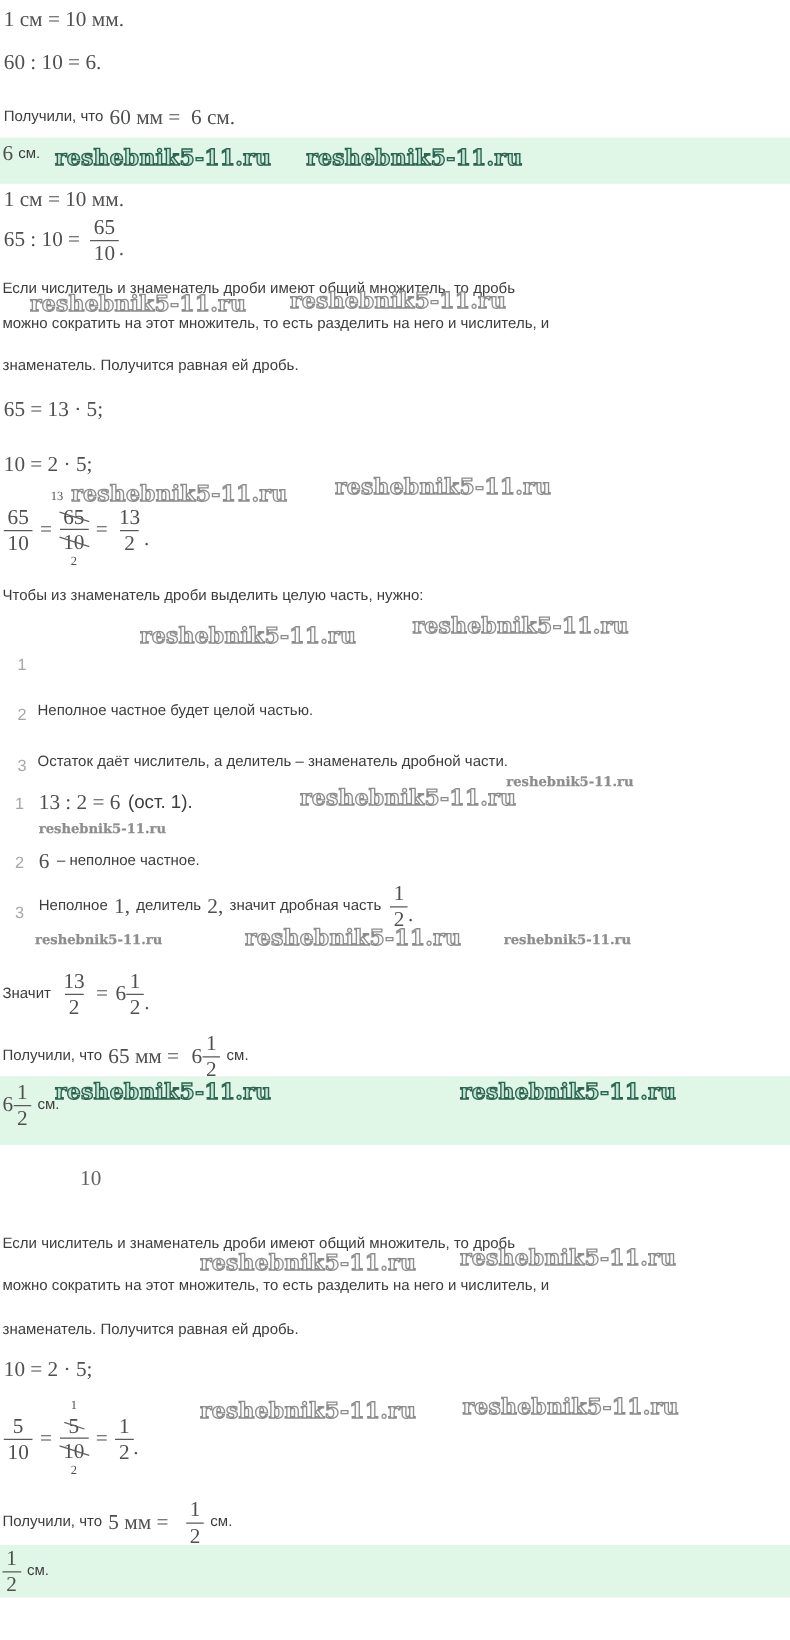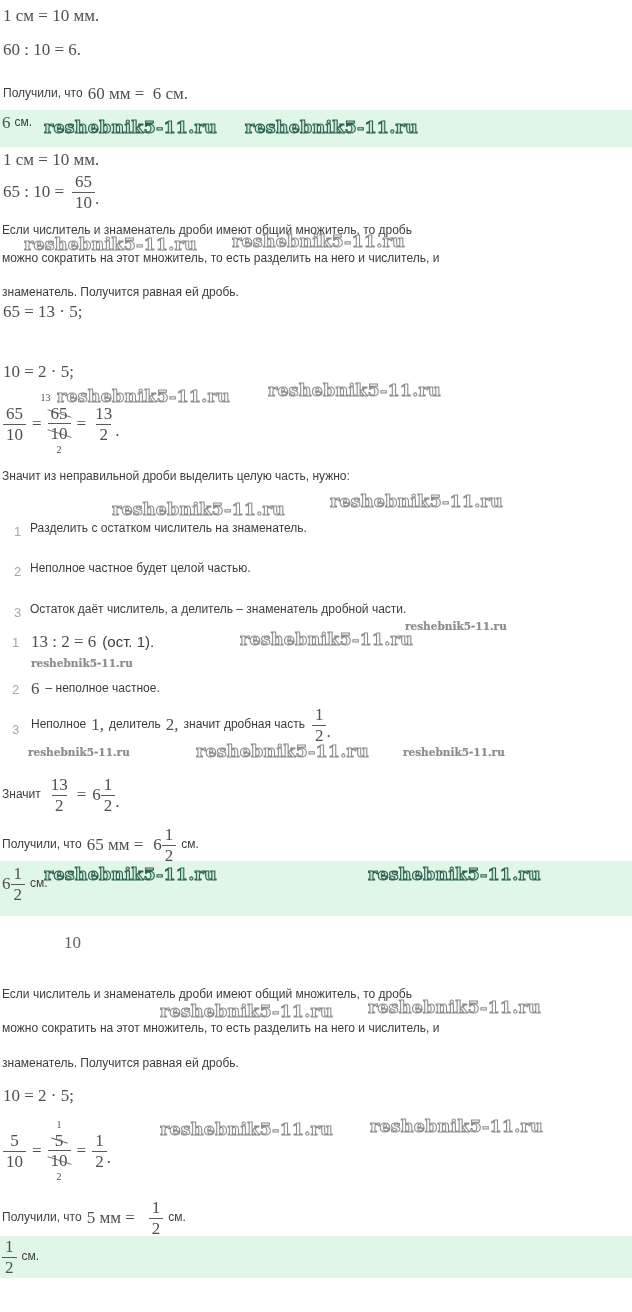--- a/index.html
+++ b/index.html
@@ -69,21 +69,21 @@
       <span class="fn">65</span>
       <span class="fd">10</span>
     </span>
     <span class="m dotlow">.</span>
   </div>
 
   <span class="abs t" style="left:2px;top:224px;">Если числитель и знаменатель дроби имеют общий множитель, то дробь</span>
   <span class="abs t" style="left:2px;top:252px;">можно сократить на этот множитель, то есть разделить на него и числитель, и</span>
   <span class="abs t" style="left:2px;top:286px;">знаменатель. Получится равная ей дробь.</span>
 
-  <span class="abs m" style="left:3px;top:302px;">65 = 13 · 5;</span>
+  <span class="abs m" style="left:3px;top:318px;">65 = 13 · 5;</span>
   <span class="abs m" style="left:3px;top:362px;">10 = 2 · 5;</span>
 
   <div class="abs row" style="left:3px;top:388px;height:72px;">
     <span class="frac">
       <span class="fn">65</span>
       <span class="fd">10</span>
     </span>
     <span class="m sp">=</span>
     <span class="cstack">
       <span class="csup sup-left">13</span>
@@ -94,24 +94,23 @@
       <span class="csub">2</span>
     </span>
     <span class="m sp">=</span>
     <span class="frac">
       <span class="fn">13</span>
       <span class="fd">2</span>
     </span>
     <span class="m dotlow">.</span>
   </div>
 
-  <span class="abs t" style="left:2px;top:470px;">Значит из неправильной дроби выделить целую часть, нужно:</span>
+  <span class="abs t" style="left:2px;top:470px;">Чтобы из знаменатель дроби выделить целую часть, нужно:</span>
 
   <span class="abs num-label" style="left:14px;top:524px;">1</span>
-  <span class="abs t" style="left:30px;top:522px;">Разделить с остатком числитель на знаменатель.</span>
   <span class="abs num-label" style="left:14px;top:564px;">2</span>
   <span class="abs t" style="left:30px;top:562px;">Неполное частное будет целой частью.</span>
   <span class="abs num-label" style="left:14px;top:605px;">3</span>
   <span class="abs t" style="left:30px;top:603px;">Остаток даёт числитель, а делитель – знаменатель дробной части.</span>
 
   <span class="abs num-label" style="left:12px;top:635px;">1</span>
   <div class="abs row" style="left:31px;top:632px;align-items:center;">
     <span class="m">13 : 2 = 6</span>
     <span class="t" style="margin-left:6px;font-size:15px;">(ост. 1).</span>
   </div>

